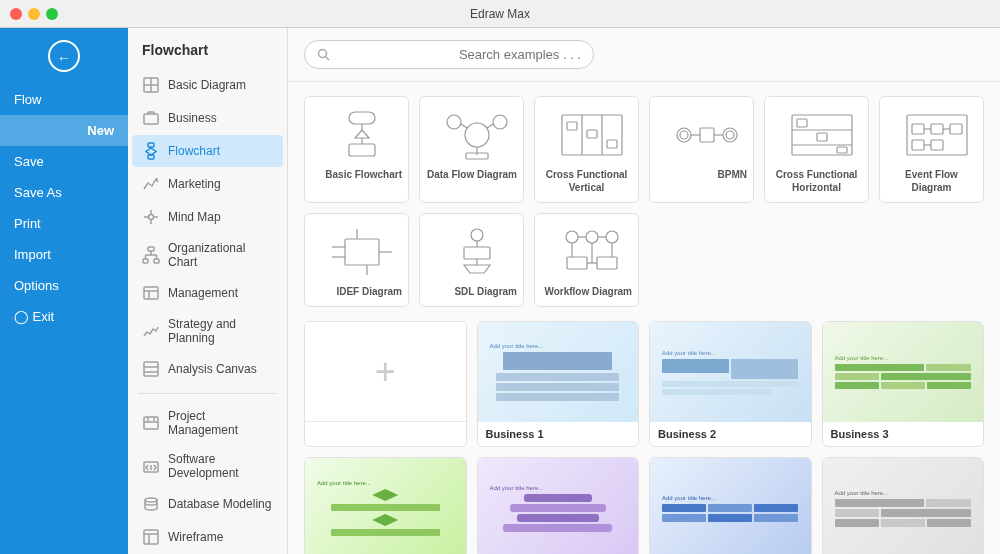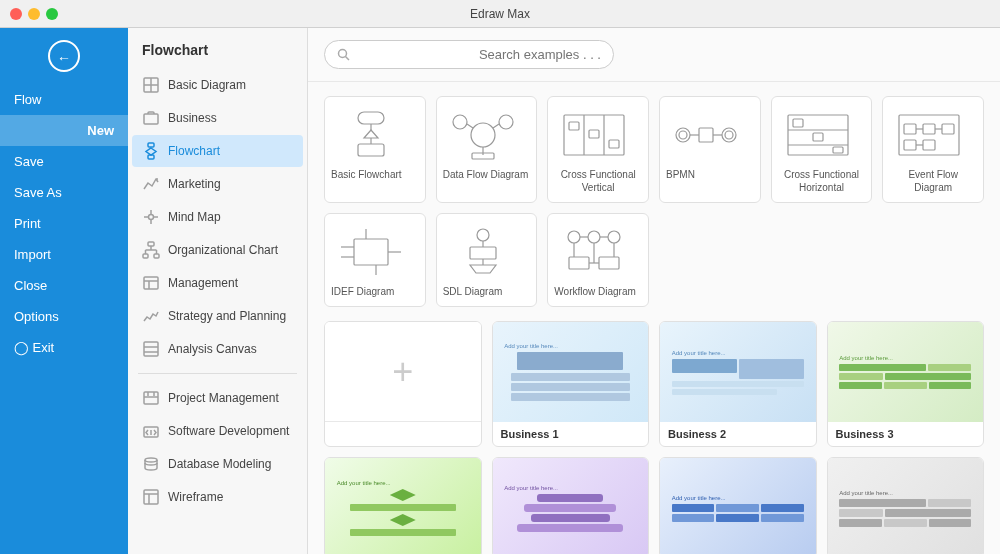--- a/index.html
+++ b/index.html
@@ -79,21 +79,21 @@
       cursor: pointer;
       display: flex;
       align-items: center;
       gap: 0;
       white-space: nowrap;
     }
     .sidebar-menu-item.active { background: rgba(255,255,255,0.25); font-weight: 600; justify-content: flex-end; }
 
     
     .secondary-nav {
-      width: 180px;
+      width: 160px;
       background: #f7f7f7;
       border-right: 1px solid #ddd;
       overflow-y: auto;
       flex-shrink: 0;
     }
     .secondary-nav-title {
       padding: 14px 14px 10px;
       font-size: 14px;
       font-weight: 600;
       color: #333;
@@ -170,23 +170,24 @@
       gap: 10px;
       margin-bottom: 14px;
     }
     .template-card {
       background: white;
       border: 1px solid #e0e0e0;
       border-radius: 6px;
       padding: 10px 6px 8px;
       display: flex;
       flex-direction: column;
-      align-items: flex-start;
+      align-items: flex-end;
       cursor: pointer;
       transition: box-shadow 0.2s;
+      font-weight: bold;
     }
     .template-icon-area {
       width: 80px;
       height: 55px;
       display: flex;
       align-items: center;
       justify-content: center;
       margin-bottom: 6px;
     }
     .template-label {
@@ -280,23 +281,20 @@
         <span>Save</span>
       </div>
     <div class="sidebar-menu-item">
         <span>Save As</span>
       </div>
     <div class="sidebar-menu-item">
         <span>Print</span>
       </div>
     <div class="sidebar-menu-item">
         <span>Import</span>
-      </div>
-    <div class="sidebar-menu-item">
-        <span>Close</span>
       </div>
     <div class="sidebar-menu-item">
         <span>Options</span>
       </div>
     <div class="sidebar-menu-item">
       <span style="margin-right:4px;">◯</span>
         <span>Exit</span>
     </div>
   </div>
 

